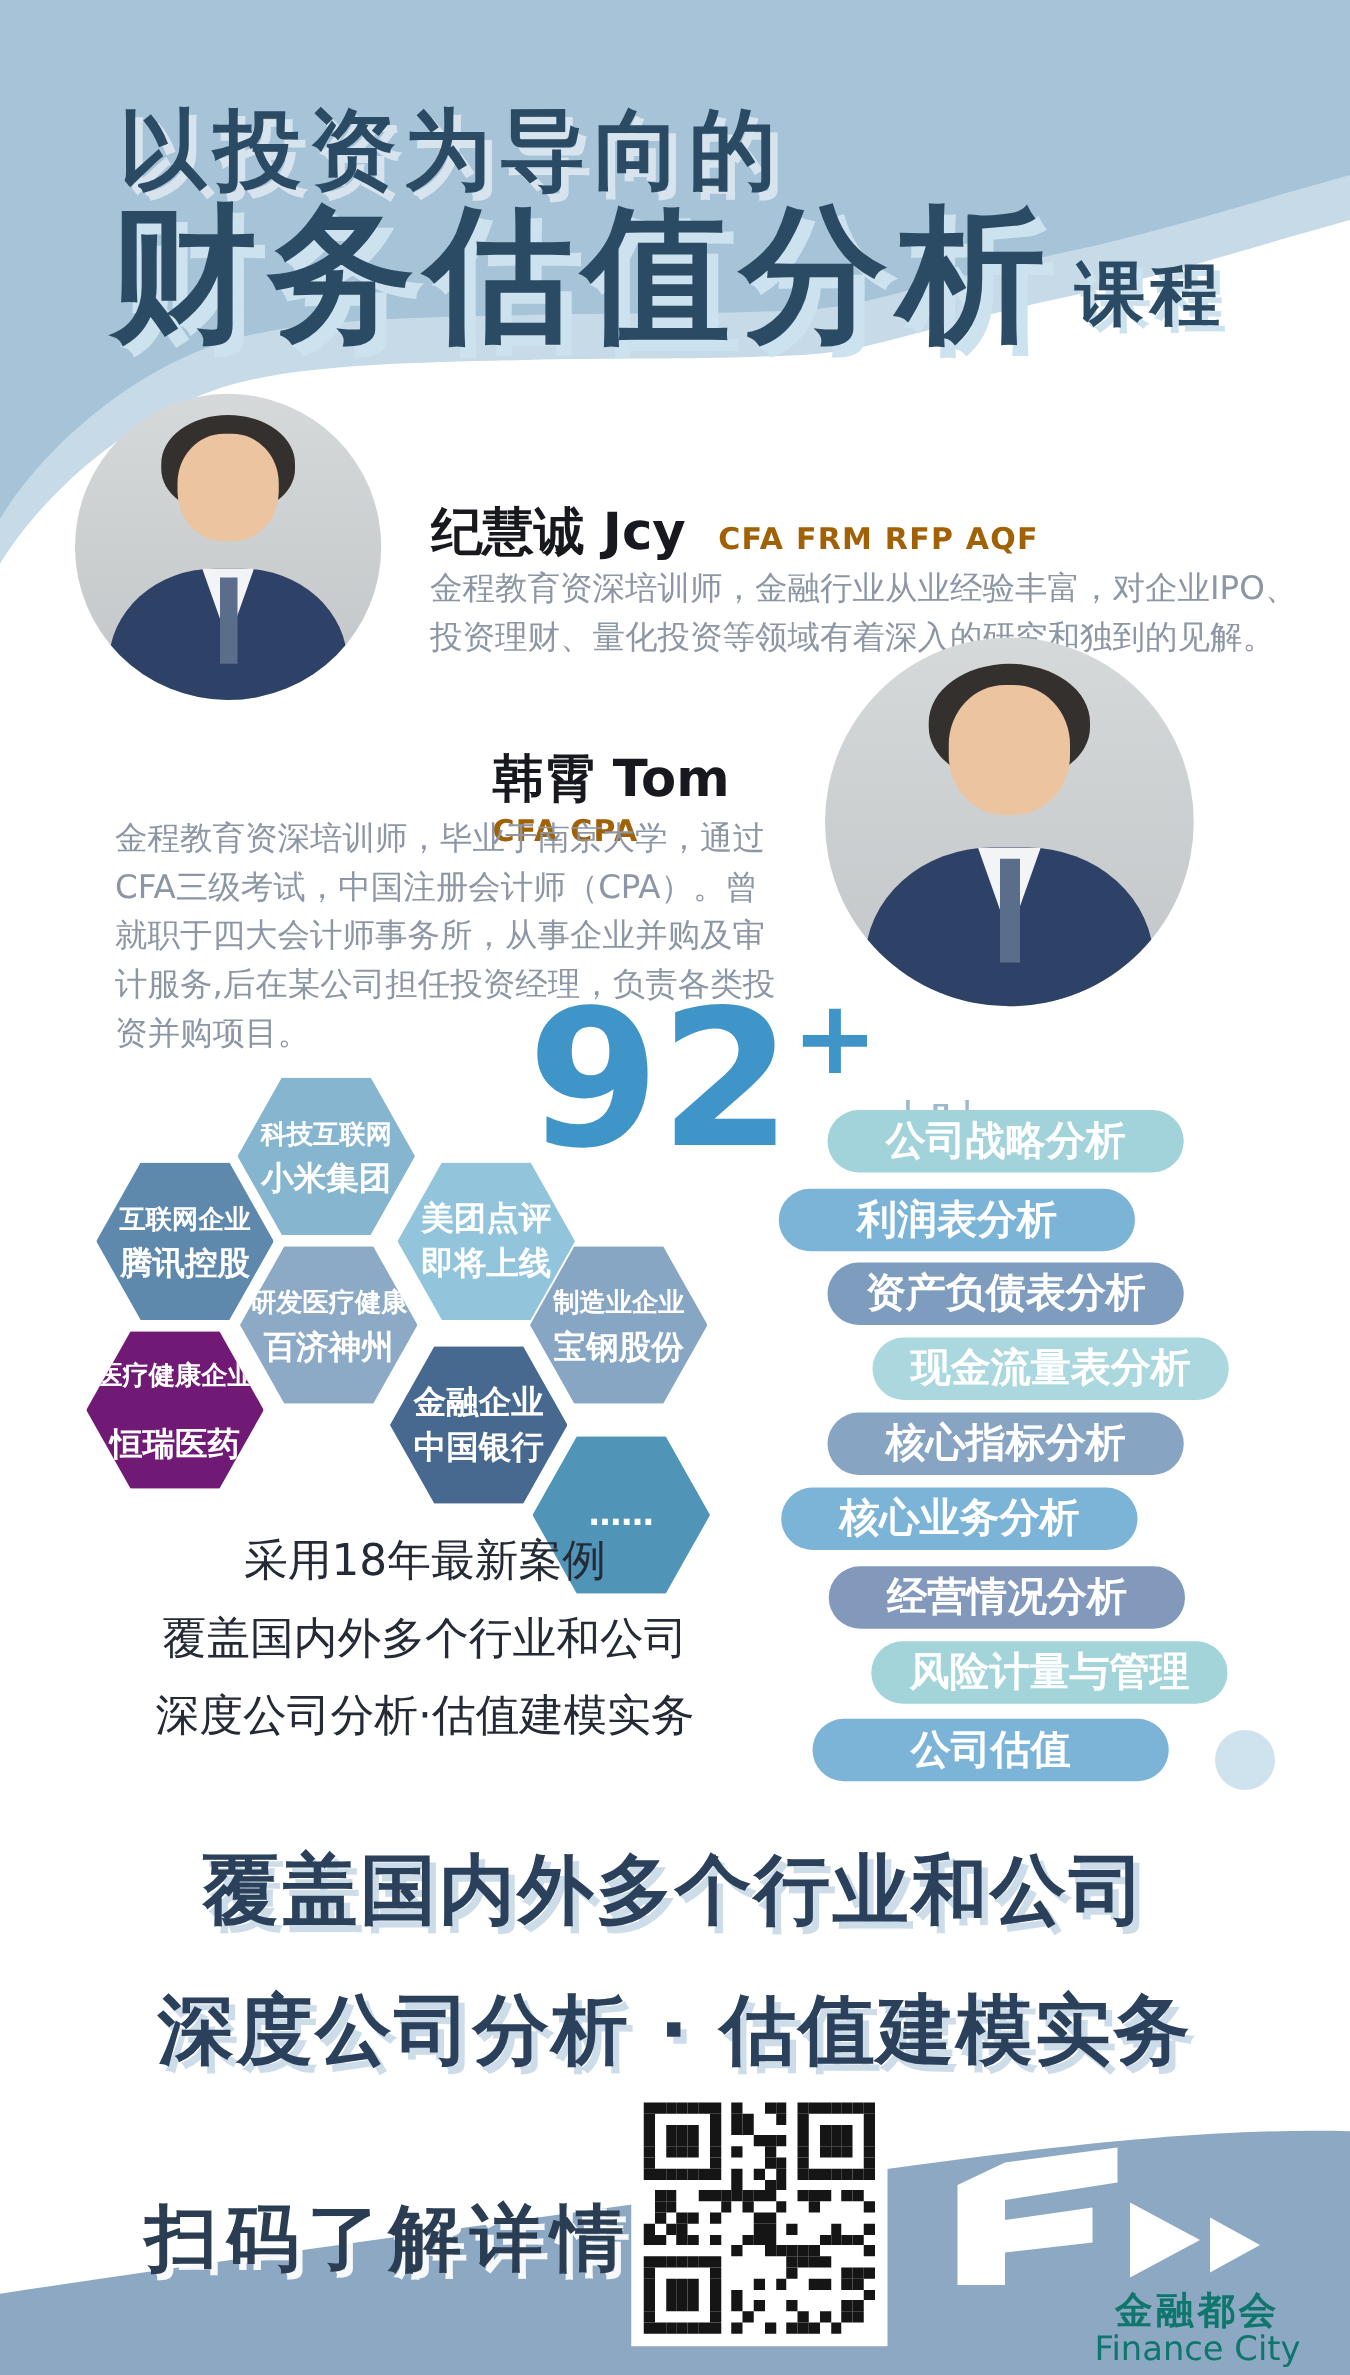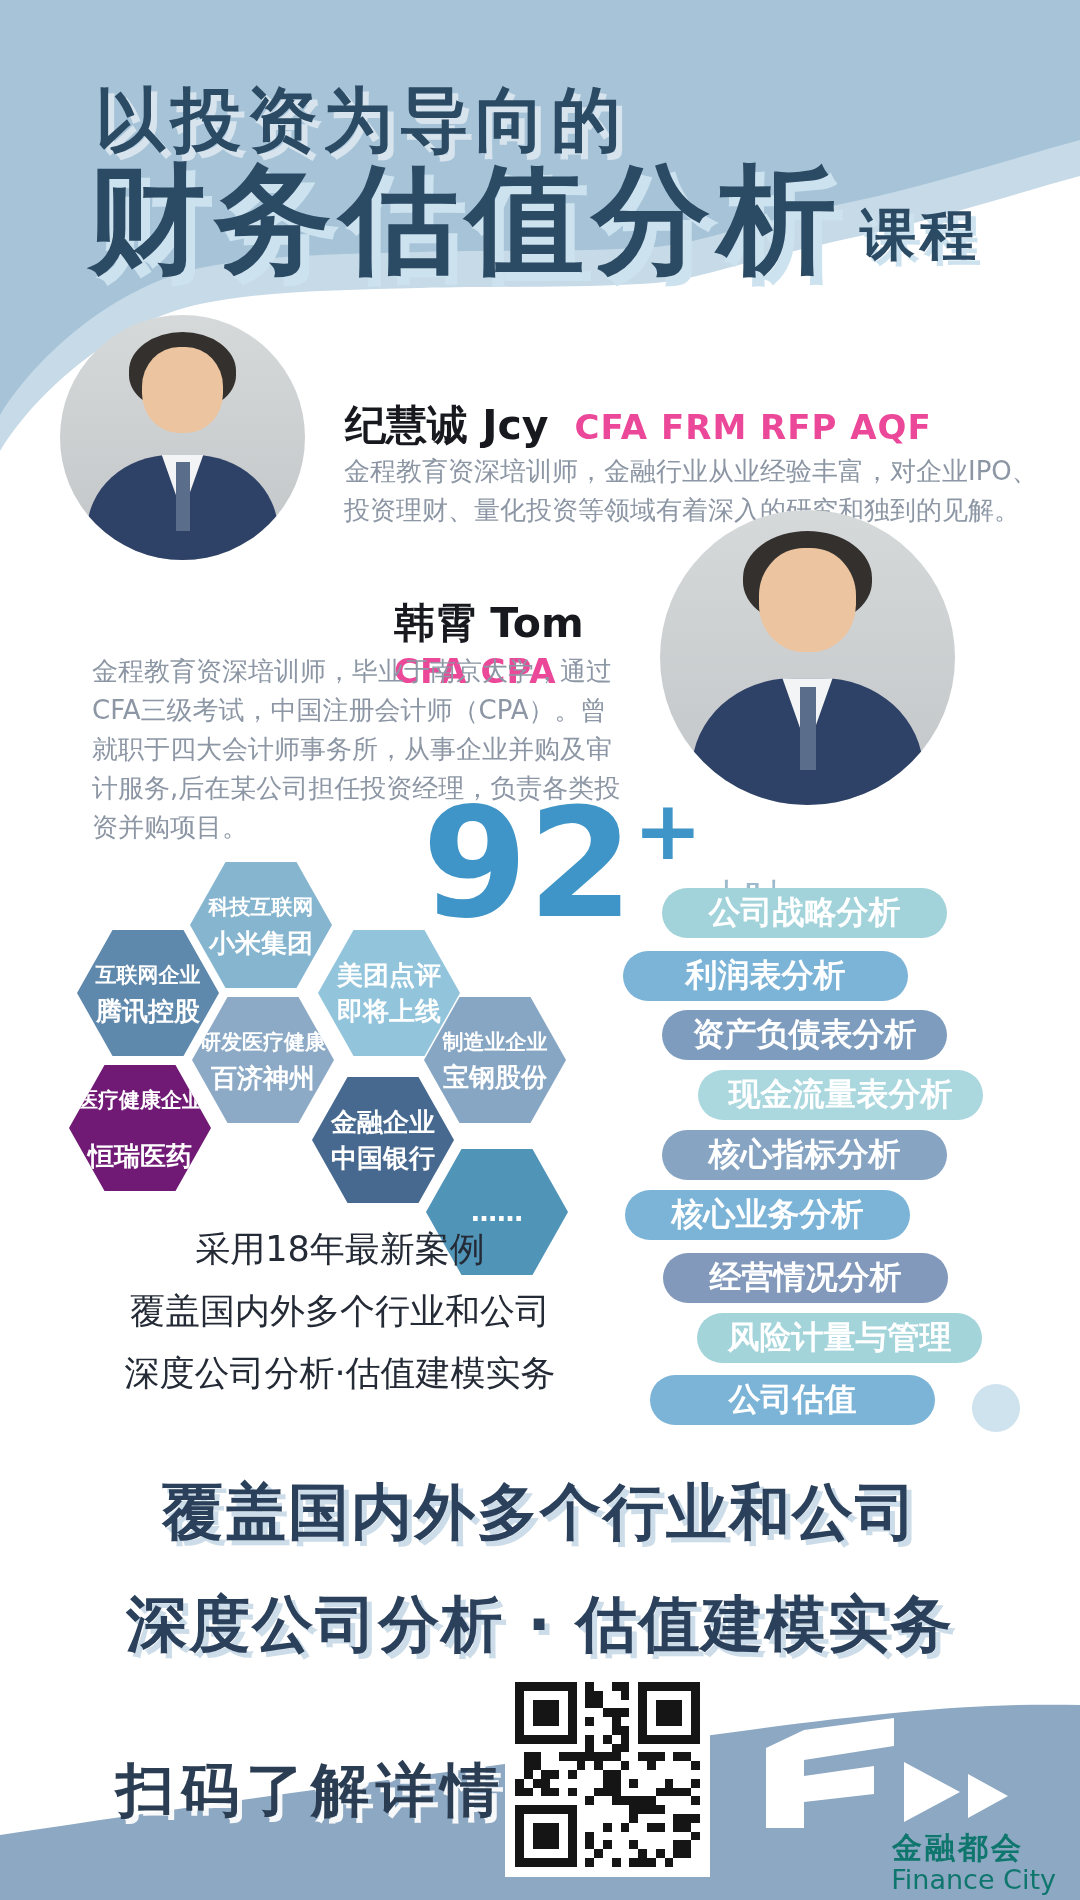--- a/index.html
+++ b/index.html
@@ -28,21 +28,21 @@
   .avatar .shirt{position:absolute;left:41.5%;top:57%;width:17%;height:24%;background:#f2f4f5;
     clip-path:polygon(0 0,100% 0,50% 100%);}
   .avatar .tie{position:absolute;left:47.5%;top:60%;width:5.5%;height:28%;background:#5a6e8c;}
   #avatar1{left:60px;top:315px;width:245px;height:245px;}
   #avatar2{left:660px;top:510px;width:295px;height:295px;}
 
   .nameRow{position:absolute;display:flex;align-items:baseline;white-space:nowrap;}
   #name1{left:345px;top:398px;}
   #name2{left:368px;top:596px;flex-direction:column;}
   .nameRow .nm{font-size:41px;font-weight:bold;color:#17191f;}
-  .nameRow .cred{font-size:34px;font-weight:bold;color:#ec4899;margin-left:26px;letter-spacing:1px;}
+  .nameRow .cred{font-size:24px;font-weight:bold;color:#a16207;margin-left:26px;letter-spacing:1px;}
   .bio{position:absolute;color:#8c96a4;font-size:26px;line-height:39px;}
   #bio1{left:344px;top:452px;width:712px;}
   #bio2{left:92px;top:652px;width:534px;}
 
   
   .hours{position:absolute;left:422px;top:788px;display:flex;align-items:flex-start;white-space:nowrap;}
   .hours .num{font-size:152px;line-height:1;font-weight:bold;color:#3f95c7;}
   .hours .plus{font-size:82px;line-height:1;font-weight:bold;color:#3f95c7;margin-top:2px;}
   .hours .unit{font-size:38px;color:#9dbacc;align-self:flex-end;margin:0 0 16px 4px;}
 
@@ -90,21 +90,21 @@
   .scan{position:absolute;left:116px;top:1752px;font-size:58px;font-weight:900;color:#2b3d52;
     letter-spacing:7px;text-shadow:5px 5px 0 rgba(255,255,255,.92);}
   .qr{position:absolute;left:505px;top:1672px;background:#ffffff;padding:10px;
     display:grid;grid-template-columns:repeat(21,8.8px);grid-auto-rows:8.8px;}
   .qr i{display:block;}
   .qr i.on{background:#151515;}
 
   .logo{position:absolute;left:752px;top:1716px;width:300px;height:190px;color:#0f766e;}
   .logo .cn{position:absolute;left:118px;top:112px;width:176px;text-align:center;font-size:30px;
     font-weight:bold;letter-spacing:3px;}
-  .logo .en{position:absolute;left:108px;top:148px;width:196px;text-align:right;font-size:27px;}
+  .logo .en{position:absolute;left:108px;top:148px;width:196px;text-align:center;font-size:27px;}
 </style>
 </head>
 <body>
 
 <div class="poster">
 
   <svg id="topwave" class="wave" width="1080" height="520" viewBox="0 0 1080 520">
     <path fill="#c6dae7" d="M0,0 H1080 V176 C1000,198 930,221 860,236 C720,266 700,281 640,284
       C560,288 500,286 420,288 C340,290 260,291 200,304 C120,321 40,386 0,451 Z"></path>
     <path fill="#a6c3d8" d="M0,0 H1080 V140 C1000,162 930,185 860,200 C720,230 700,245 640,248

